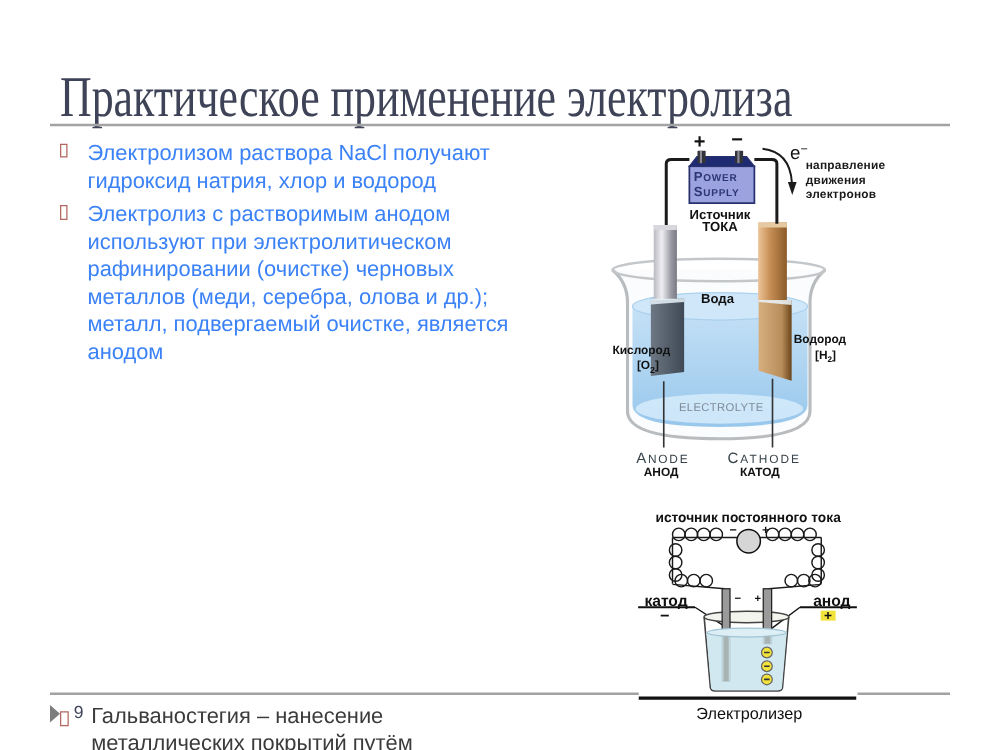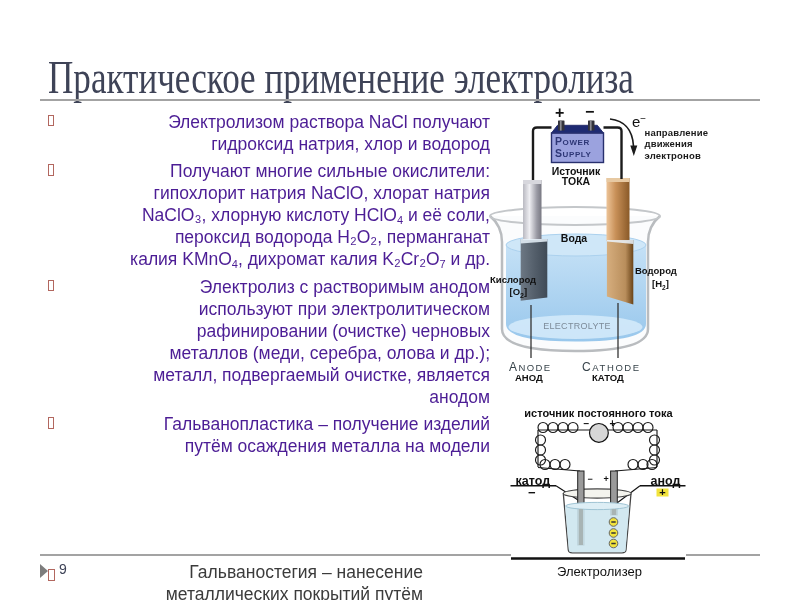--- a/index.html
+++ b/index.html
@@ -1,24 +1,24 @@
 <!DOCTYPE html>
 <html><head>
 <meta charset="utf-8">
 <style>
   html,body{margin:0;padding:0;}
   body{width:800px;height:600px;background:#ffffff;overflow:hidden;
        font-family:"Liberation Sans",sans-serif;}
-  .slide{position:relative;width:800px;height:600px;text-align:right;}
+  .slide{position:relative;width:800px;height:600px;}
   .title{position:absolute;left:48px;top:51px;white-space:nowrap;
          font-family:"Liberation Serif",serif;font-size:46px;font-weight:400;
          color:#3e4357;transform:scaleX(0.763);transform-origin:0 0;letter-spacing:0;}
   .rule-top{position:absolute;left:40px;top:99px;width:720px;height:2px;background:#a3a3a3;}
   .rule-bot{position:absolute;left:40px;top:554px;width:720px;height:2px;background:#a3a3a3;}
-  .body-col{position:absolute;left:70px;top:110.7px;width:420px;color:#4c1d95;
+  .body-col{position:absolute;left:70px;top:110.7px;width:420px;color:#3b82f6;
             font-size:17.5px;line-height:22px;}
   .body-col p{margin:0 0 5.5px 0;position:relative;}
   .body-col p .bu{position:absolute;left:-22.5px;top:4px;width:4.5px;height:9.5px;
             border:1.2px solid #b2675f;display:block;}
   sub.s{font-size:11px;line-height:0;vertical-align:baseline;position:relative;top:3px;}
   .pgnum{position:absolute;left:59px;top:561px;font-size:14px;color:#3e4357;}
   .tri{position:absolute;left:40px;top:564px;width:0;height:0;
        border-left:8.5px solid #7d7d7d;border-top:7.5px solid transparent;border-bottom:7.5px solid transparent;}
   .bu7{position:absolute;left:48px;top:569px;width:4.5px;height:9.5px;border:1.2px solid #b2675f;}
   .b7{position:absolute;left:73px;top:561.2px;width:350px;color:#3b3b3b;font-size:17.5px;line-height:22px;}
@@ -26,23 +26,21 @@
 </style>
 </head>
 <body>
 <div class="slide">
   <div class="title">Практическое применение электролиза</div>
   <div class="rule-top"></div>
   <div class="rule-bot"></div>
 
   <div class="body-col">
     <p><span class="bu"></span>Электролизом раствора NaCl получают<br>гидроксид натрия, хлор и водород</p>
-    <p><span class="bu"></span>Получают многие сильные окислители:<br>гипохлорит натрия NaClO, хлорат натрия<br>NaClO₃, хлорную кислоту HClO<sub class="s">4</sub> и её соли,<br>пероксид водорода H₂O₂, перманганат<br>калия KMnO<sub class="s">4</sub>, дихромат калия K₂Cr₂O<sub class="s">7</sub> и др.</p>
     <p><span class="bu"></span>Электролиз с растворимым анодом<br>используют при электролитическом<br>рафинировании (очистке) черновых<br>металлов (меди, серебра, олова и др.);<br>металл, подвергаемый очистке, является<br>анодом</p>
-    <p><span class="bu"></span>Гальванопластика – получение изделий<br>путём осаждения металла на модели</p>
   </div>
 
   <div class="tri"></div>
   <div class="bu7"></div>
   <div class="pgnum">9</div>
   <div class="b7">Гальваностегия – нанесение<br>металлических покрытий путём</div>
 
   <svg style="position:absolute;left:460px;top:100px;" width="310" height="300" viewBox="0 0 310 300">
     <defs>
       <linearGradient id="water" x1="0" y1="0" x2="0" y2="1">

